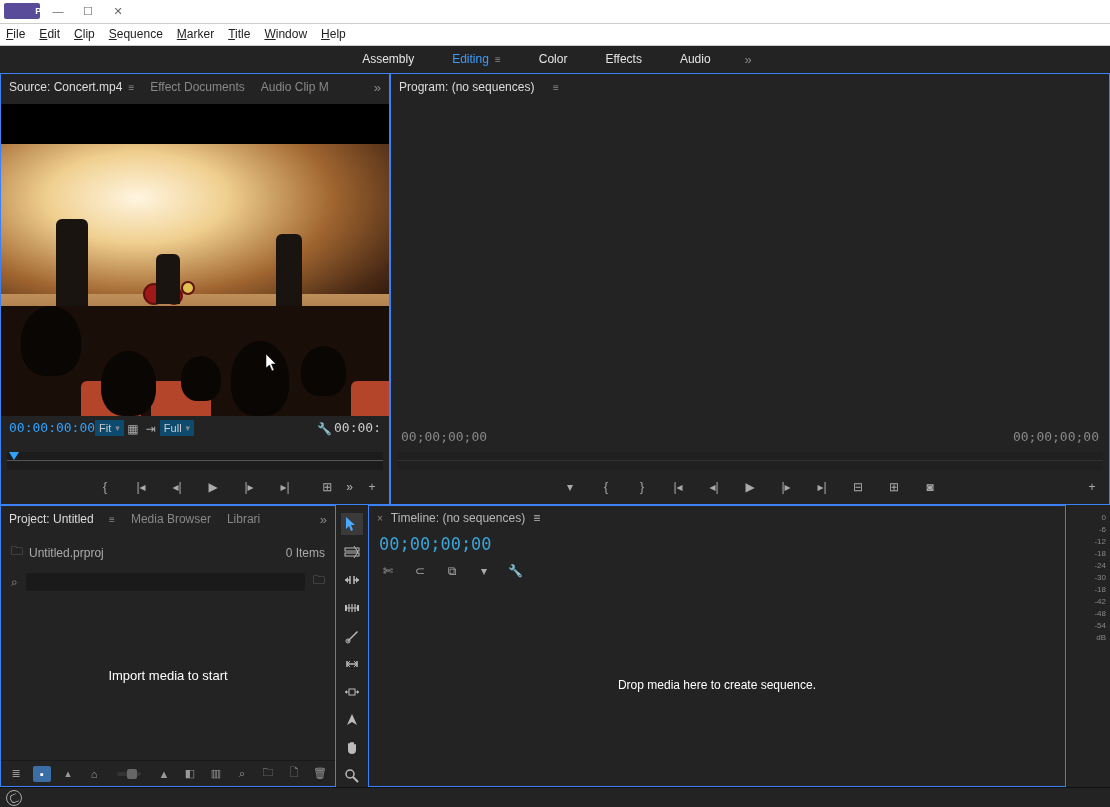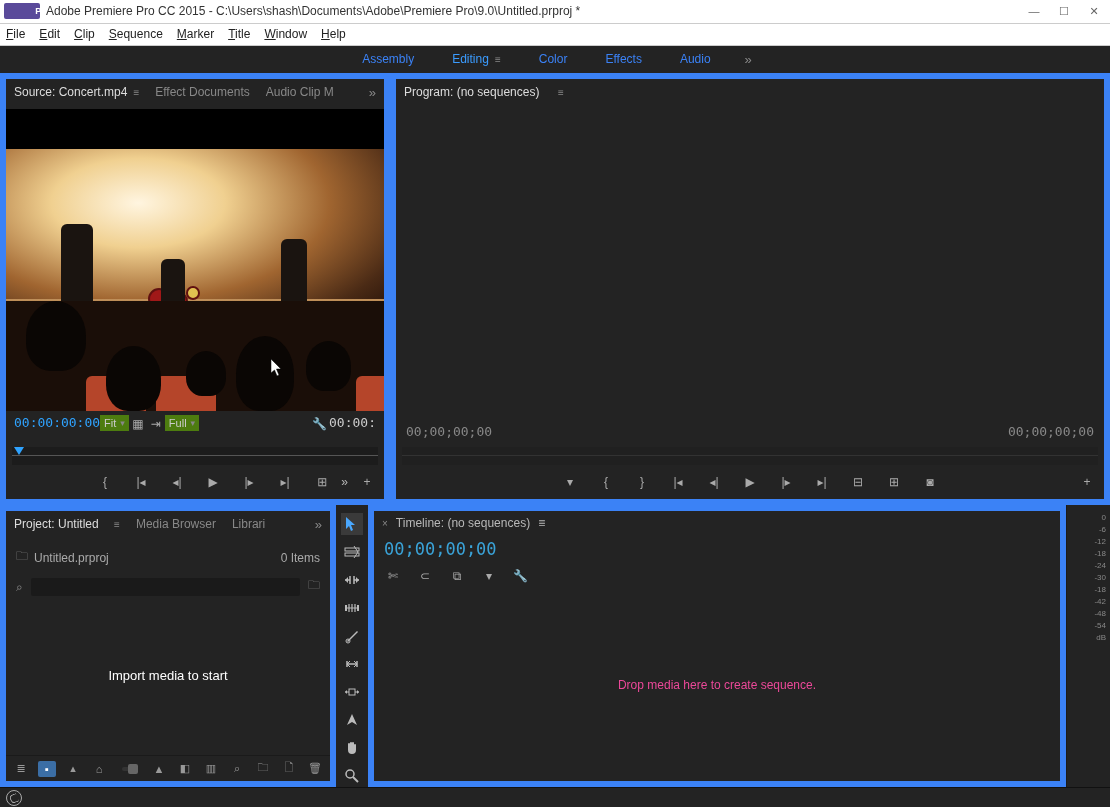--- a/index.html
+++ b/index.html
@@ -1,43 +1,43 @@
 <!DOCTYPE html>
 <html><head>
 <meta charset="utf-8">
 <style>
 * { box-sizing: border-box; margin: 0; padding: 0; font-family: "Segoe UI", Tahoma, sans-serif; }
 body { background: #1e1e1e; color: #b8b8b8; font-size: 12px; width: 1110px; height: 807px; overflow: hidden; display: flex; flex-direction: column; }
 
 
 .titlebar { background: #fff; color: #333; height: 24px; display: flex; align-items: center; padding: 0 4px; border-bottom: 1px solid #ccc; }
-.titlebar .app-icon { width: 16px; height: 16px; background: #5a4a9a; color: #fff; font-size: 9px; font-weight: bold; display:flex; align-items:center; justify-content:center; border-radius:2px; margin-right:6px;padding-left:36px; }
+.titlebar .app-icon { width: 16px; height: 16px; background: #5a4a9a; color: #fff; font-size: 9px; font-weight: bold; display:flex; align-items:center; justify-content:center; border-radius:2px; margin-right:12px;padding-left:36px; }
 .titlebar .title-text { flex: 1; font-size: 12px; }
 .winbtns { display:flex; gap:18px; padding-right:6px; }
 .winbtn { width:12px; height:12px; display:flex; align-items:center; justify-content:center; color:#666; font-size:11px; cursor:default; }
 
 
 .menubar { background: #fff; height: 22px; display:flex; align-items:center; padding: 0 6px; gap:14px; border-bottom:1px solid #ccc; }
 .menubar span { font-size:12px; color:#222; cursor:default; }
 .menubar span u { text-decoration: underline; }
 
 
 .workspacebar { background: #232323; height: 28px; display:flex; align-items:center; justify-content:center; gap:30px; }
-.workspacebar .ws { font-size:12px; color: #3b82f6; cursor:default; padding:2px 4px; display:flex; align-items:center; gap:6px; }
+.workspacebar .ws { font-size:12px; color: #e5e5e5; cursor:default; padding:2px 4px; display:flex; align-items:center; gap:6px; }
 .workspacebar .ws.active { color: #3b9cff; align-items: center; }
 .ws-menu { color:#888; font-size:10px; }
 .ws-more { color:#888; font-size:13px; }
 
 
 .main { flex:1; display:flex; flex-direction:column; background:#1e1e1e; }
 .row1 { display:flex; height: 432px; }
 .row2 { display:flex; flex:1; }
 
 
-.panel { background:#232323; border:6px solid #3b82f6; display:flex; flex-direction:column; position:relative; }
+.panel { background:#232323; border:1px solid #3b82f6; display:flex; flex-direction:column; position:relative; }
 .source-panel { width: 390px; }
 .program-panel { flex:1; }
 .project-panel { width: 336px; }
 .tools-col { width: 32px; background:#232323; display:flex; flex-direction:column; align-items:center; padding-top:8px; gap:6px; }
 .timeline-panel { flex:1; }
 .audiom { width: 44px; background:#232323; border-left:1px solid #1a1a1a; padding:4px 2px; }
 
 .panel-tabs { height:26px; display:flex; align-items:center; padding:0 8px; gap:16px; }
 .panel-tabs .tab { font-size:12px; color:#888; cursor:default; display:flex; align-items:center; gap:6px; }
 .panel-tabs .tab.active { color:#ddd; }
@@ -62,21 +62,21 @@
 .audience { position:absolute; left:0; right:0; bottom:0; height:110px; background:#1a0e08; }
 .head { position:absolute; border-radius:50% 50% 40% 40%; background:#0a0604; }
 .h1{left:20px;bottom:40px;width:60px;height:70px;} .h2{left:100px;bottom:0;width:55px;height:65px;} .h3{left:180px;bottom:15px;width:40px;height:45px;} .h4{left:230px;bottom:0;width:58px;height:75px;} .h5{left:300px;bottom:20px;width:45px;height:50px;}
 .seat { position:absolute; bottom:0; height:35px; width:60px; background:#b5452a; border-radius:6px 6px 0 0; }
 .s1{left:80px;} .s2{left:150px;} .s3{left:350px;}
 .cursor { position:absolute; left:265px; top:250px; color:#fff; font-size:14px; z-index:20; pointer-events:none; }
 
 .viewer-controls { height:32px; display:flex; align-items:flex-start; padding:0 8px; }
 .tc { color:#2fa3ff; font-family: monospace; font-size:13px; }
 .tc-right { color:#ccc; font-family: monospace; font-size:13px; }
-.dd { background:#4d7c0f; border:none; color:#ccc; font-size:11px; padding:2px 4px; display:flex; align-items:center; gap:4px; }
+.dd { background:#0c4a6e; border:none; color:#ccc; font-size:11px; padding:2px 4px; display:flex; align-items:center; gap:4px; }
 .dd::after { content:"▾"; font-size:9px; color:#888; }
 .iconbtn { width:18px; height:18px; display:flex; align-items:center; justify-content:center; color:#aaa; font-size:12px; cursor:default; }
 .vspacer { flex:1; }
 
 .ruler { height:18px; background:#1c1c1c; position:relative; margin:0 6px; }
 .ruler::before { content:""; position:absolute; left:0; right:0; top:8px; height:1px; background:#555; }
 .playhead { position:absolute; left:2px; top:0; width:0; height:0; border-left:5px solid transparent; border-right:5px solid transparent; border-top:8px solid #2fa3ff; }
 
 .transport { height:34px; display:flex; align-items:center; justify-content:center; gap:18px; padding:0 8px; position:relative; }
 .transport .tright { position:absolute; right:8px; display:flex; gap:10px; align-items:center; }
@@ -102,37 +102,36 @@
 
 .tool { width:22px; height:22px; display:flex; align-items:center; justify-content:center; color:#bbb; font-size:14px; cursor:default; }
 .tool.active { background:#3a3a3a; color:#4aa8ff; }
 .tool svg { width:16px; height:16px; }
 
 
 .tl-header { height:24px; display:flex; align-items:center; padding:0 8px; gap:8px; }
 .tl-close { color:#888; font-size:10px; }
 .tl-tc { color:#3aa3d8; font-family:monospace; font-size:17px; padding:4px 10px; }
 .tl-toolbar { height:26px; display:flex; align-items:center; gap:14px; padding:0 10px; }
-.tl-body { flex:1; display:flex; align-items:center; justify-content:center; color:#ec4899; font-size:12px; }
+.tl-body { flex:1; display:flex; align-items:center; justify-content:center; color:#ffffff; font-size:12px; }
 
 
 .meter { height:100%; display:flex; flex-direction:column; align-items:flex-end; padding:4px 2px; gap:3px; font-size:8px; color:#888; }
 .meter .mval { text-align:right; width:100%; }
 
 
 .ccbar { height:20px; background:#232323; border-top:1px solid #111; display:flex; align-items:center; padding:0 6px; }
 .cc-icon { width:16px; height:16px; border:1.5px solid #aaa; border-radius:50%; position:relative; }
 .cc-icon::before { content:""; position:absolute; left:3px; top:3px; width:7px; height:7px; border:1.5px solid #aaa; border-right:none; border-radius:50% 0 0 50%; transform:rotate(-20deg); }
 </style>
 </head>
 <body>
 
 <div class="titlebar">
   <div class="app-icon">Pr</div>
-  <div class="title-text">Adobe Premiere Pro CC 2015 - C:\Users\shash\Documents\Adobe\Premiere Pro\9.0\Untitled.prproj *</div>
   <div class="winbtns">
     <div class="winbtn">—</div>
     <div class="winbtn">☐</div>
     <div class="winbtn">✕</div>
   </div>
 </div>
 
 <div class="menubar">
   <span><u>F</u>ile</span>
   <span><u>E</u>dit</span>

